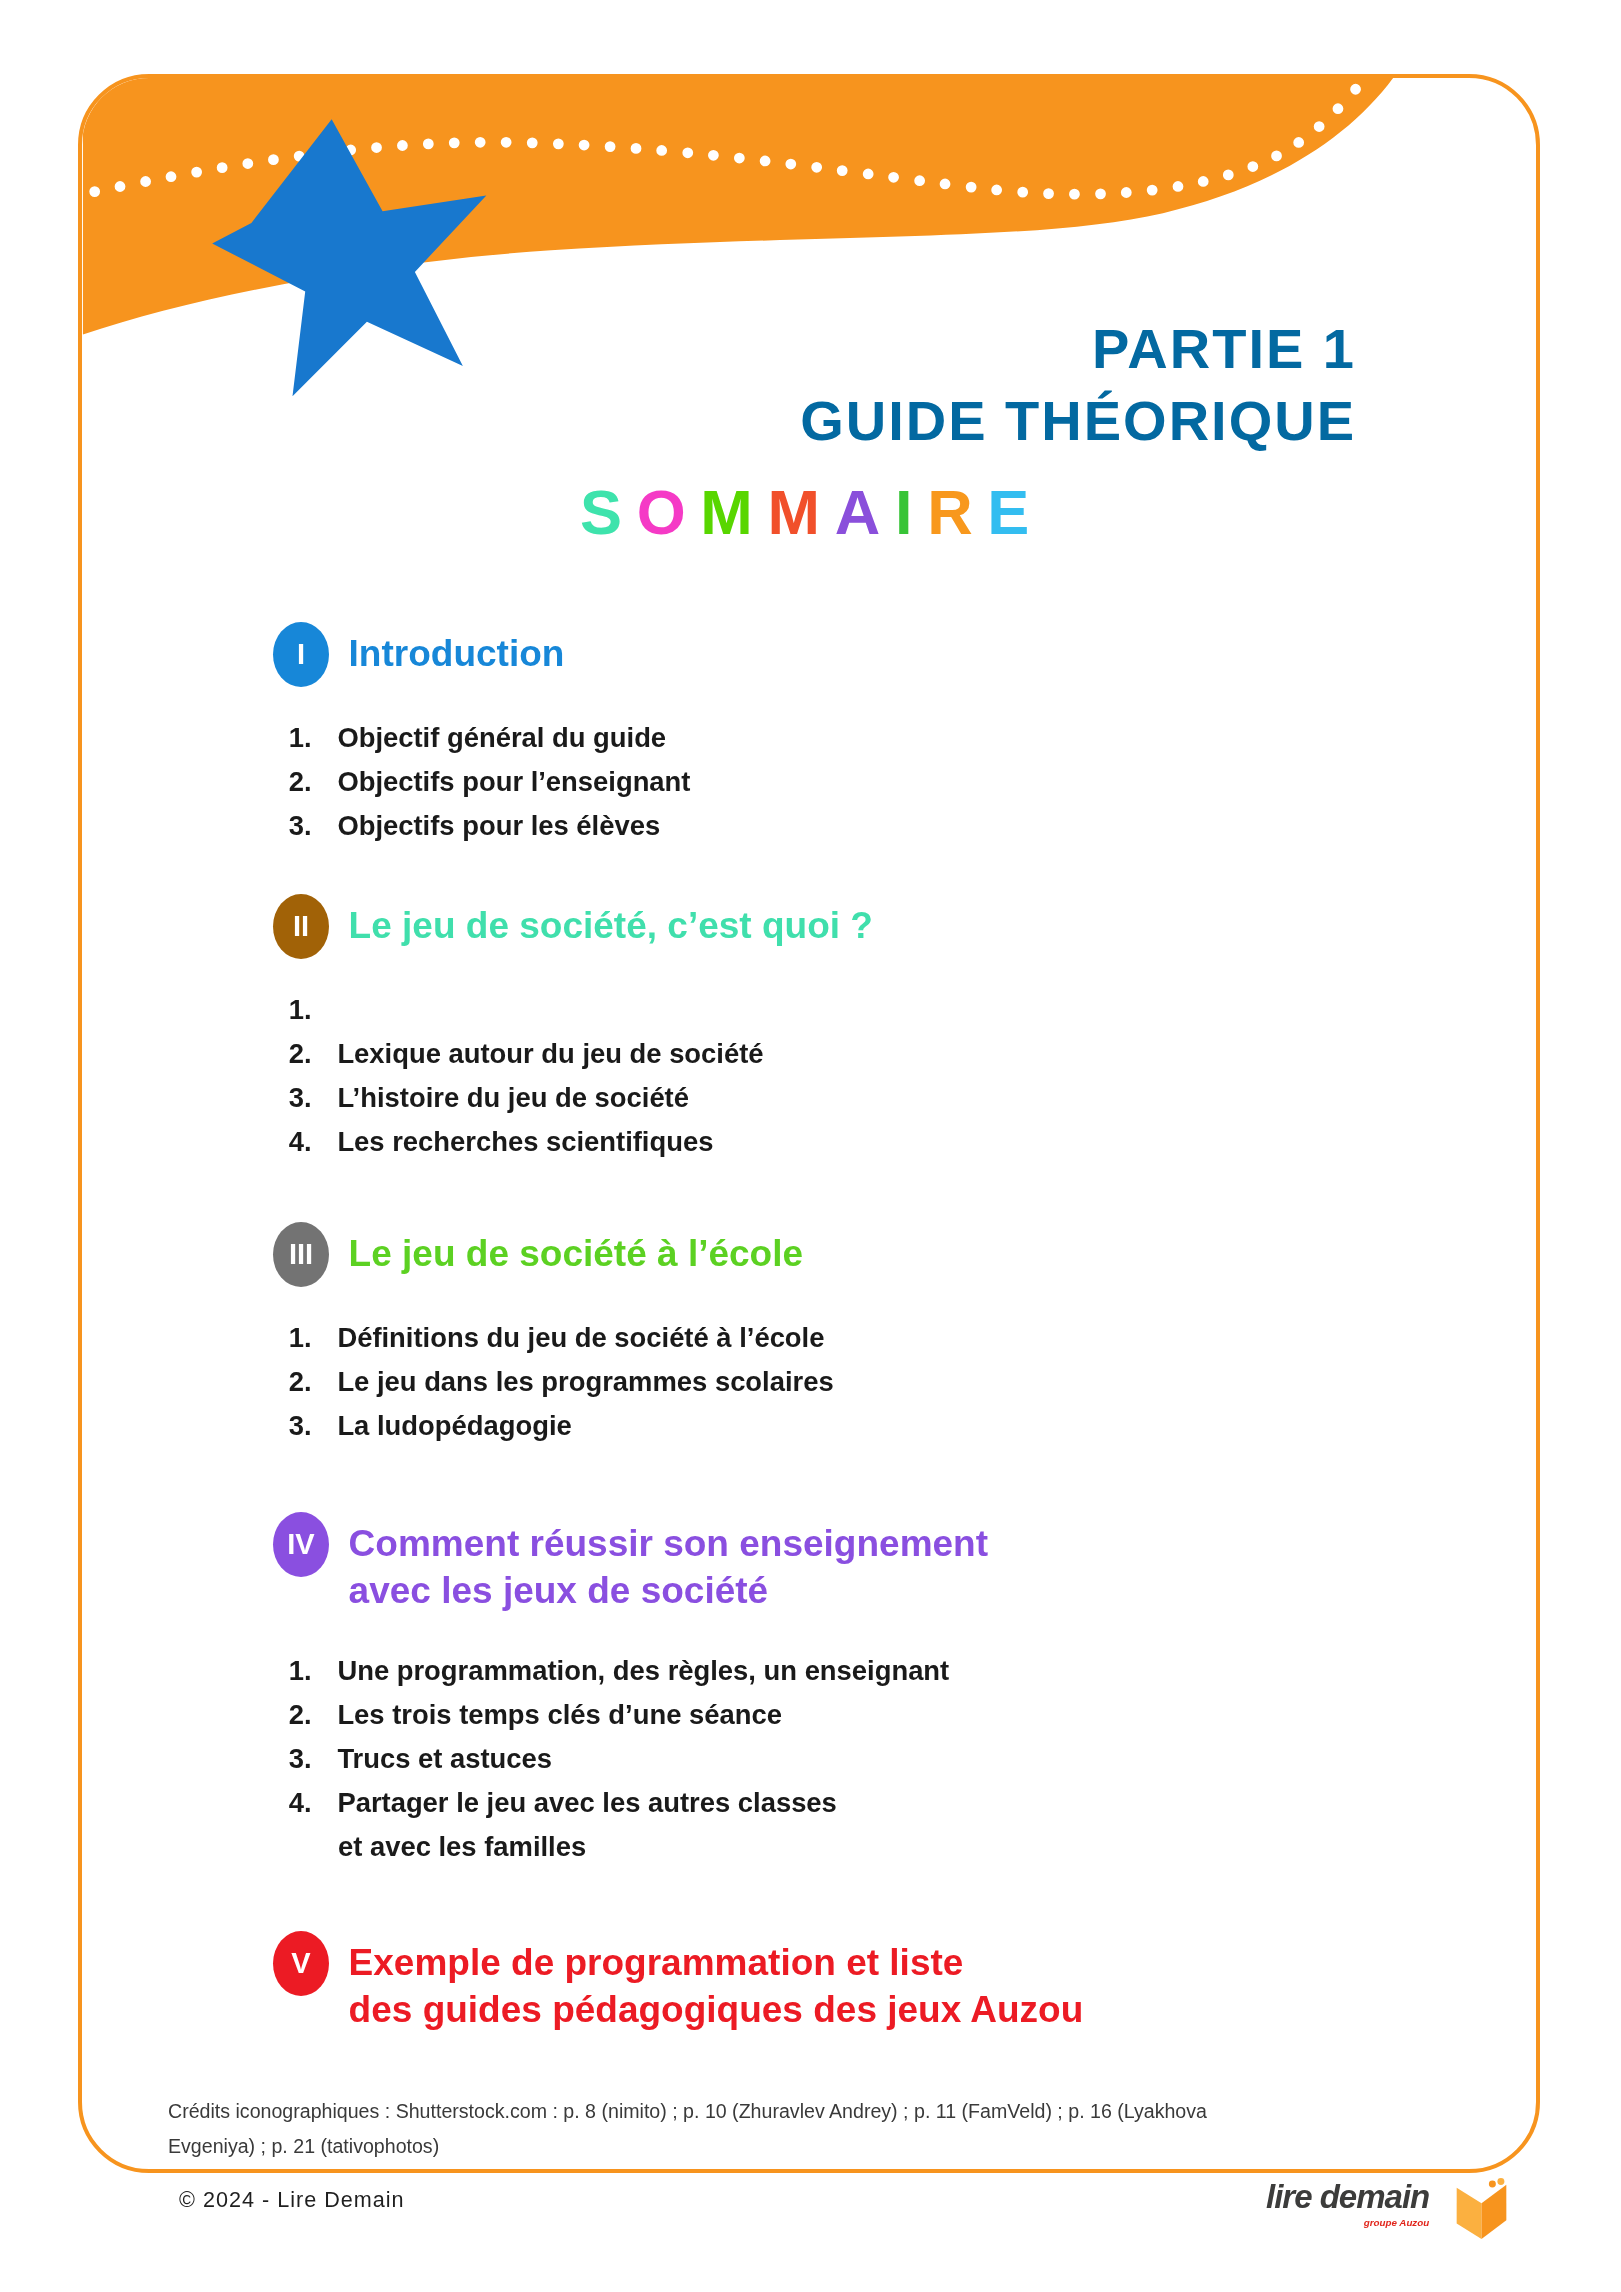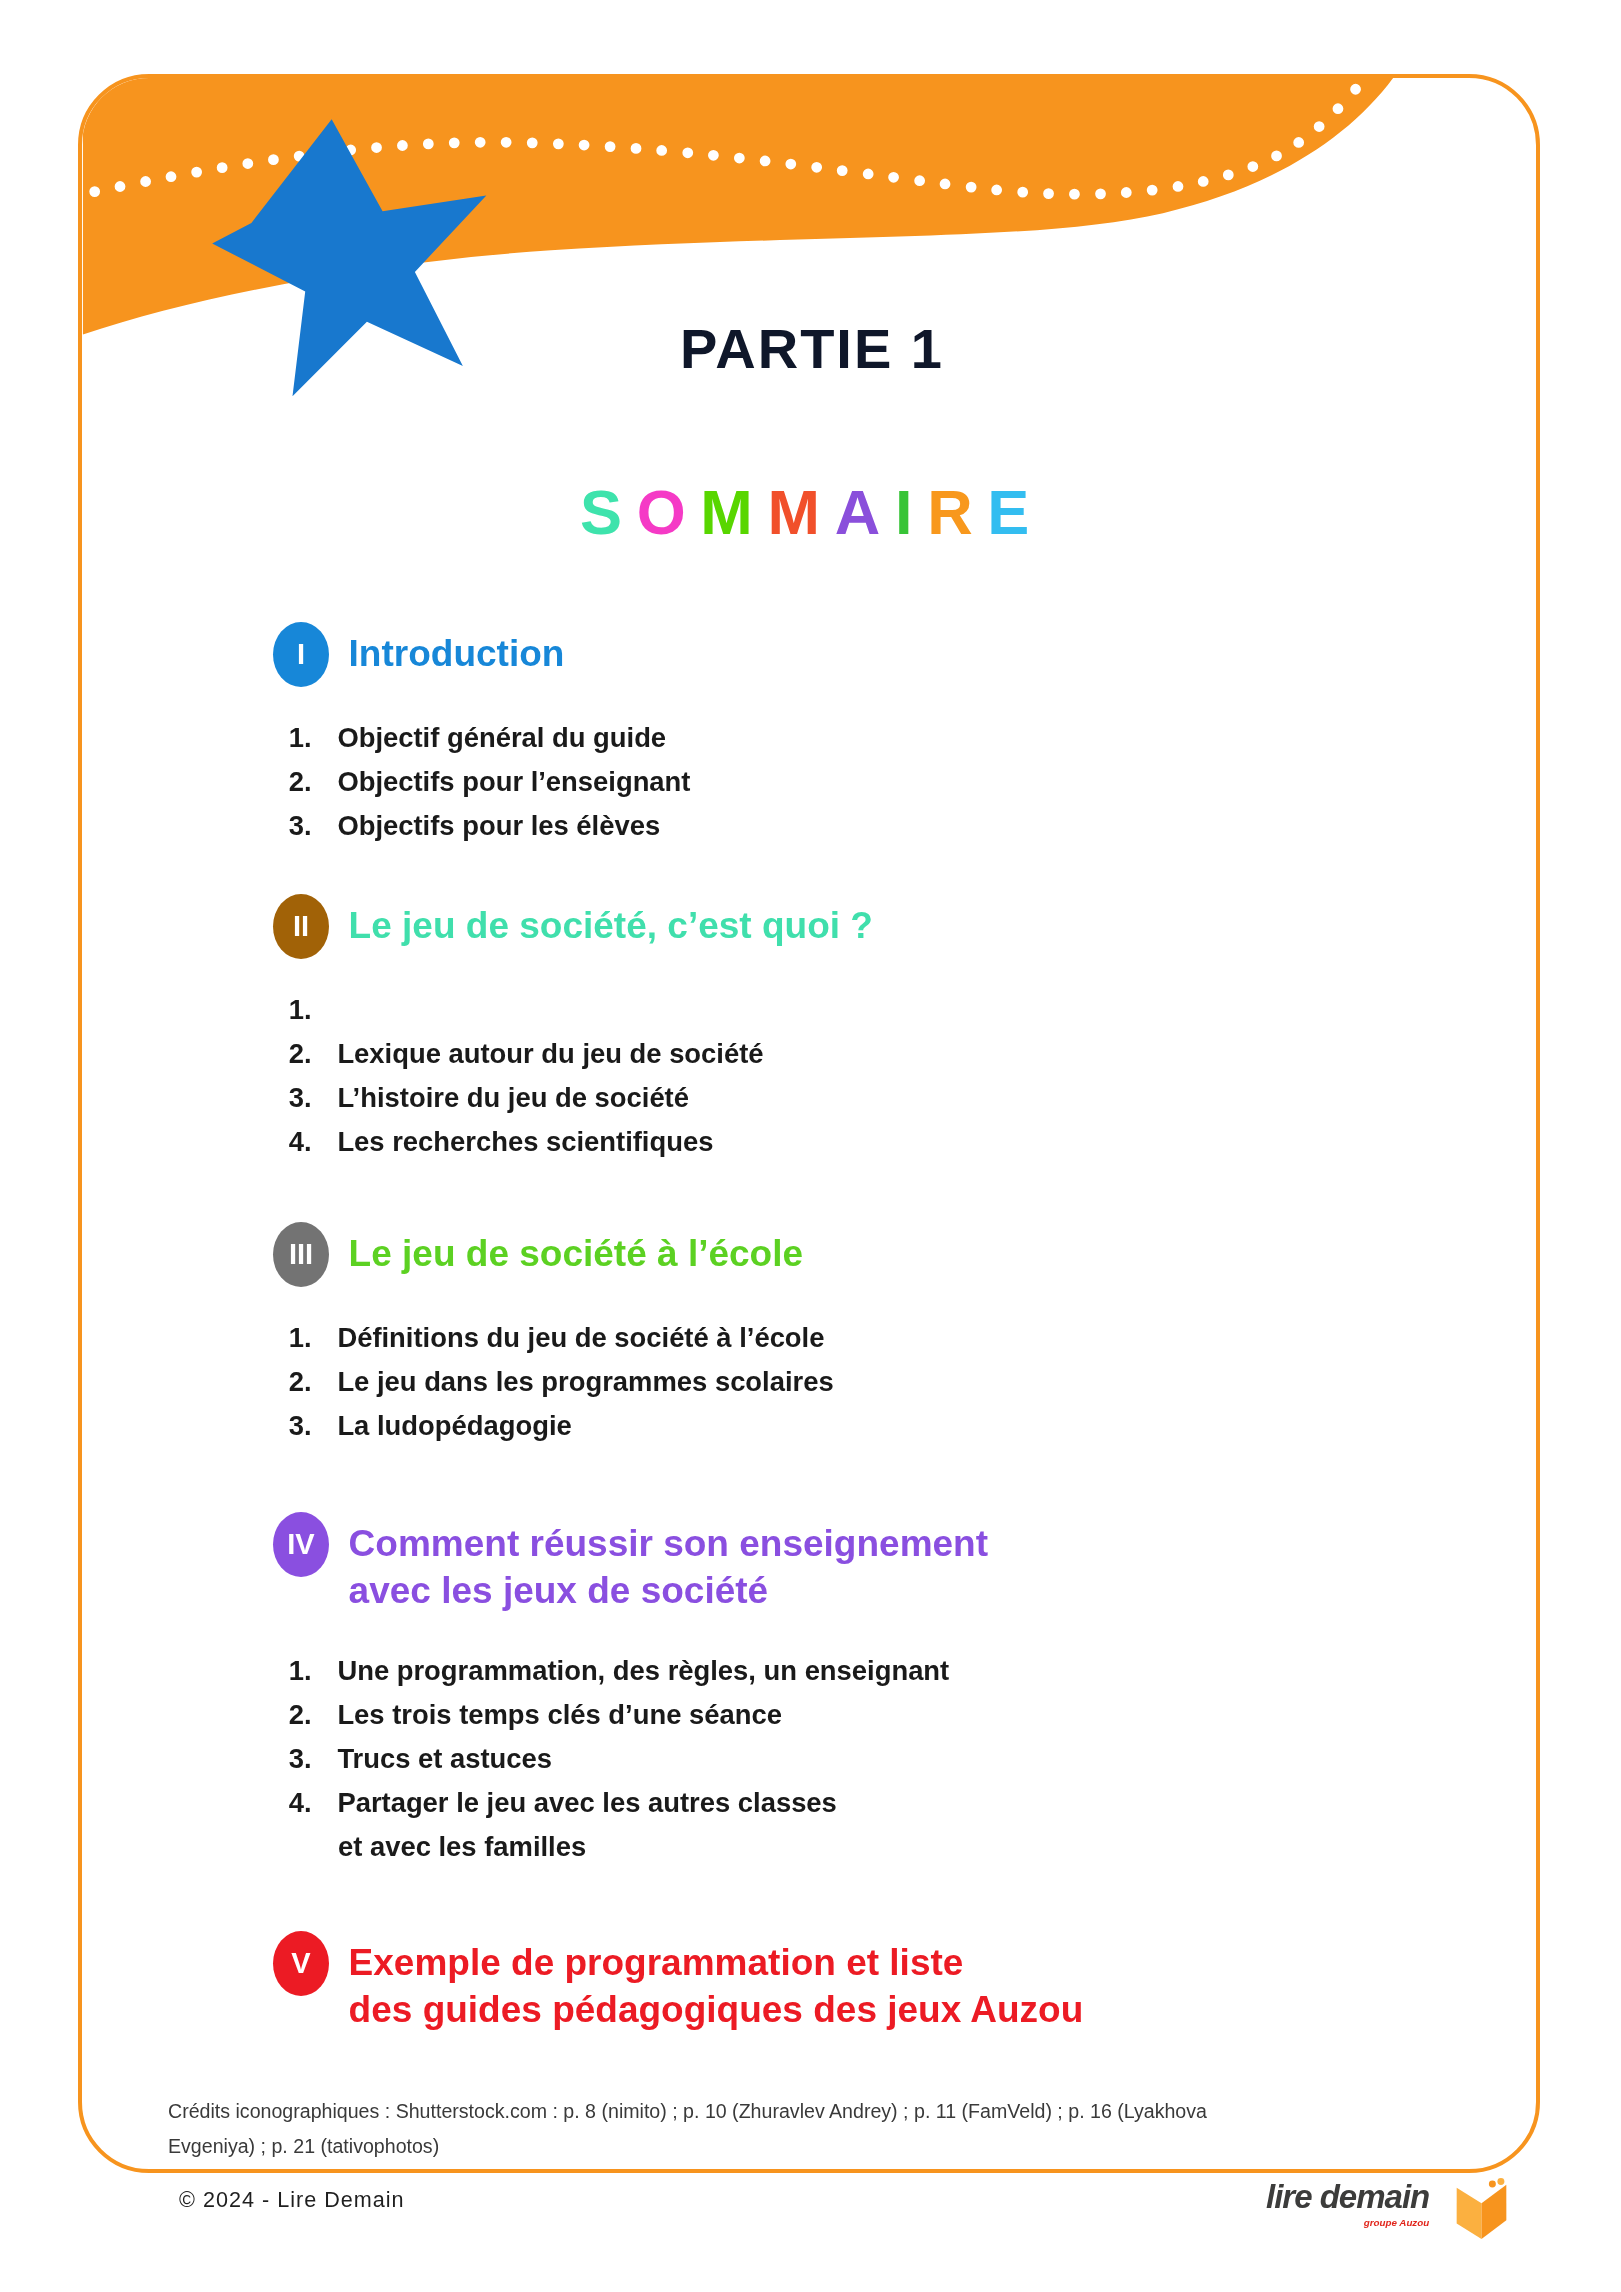--- a/index.html
+++ b/index.html
@@ -6,22 +6,22 @@
   #page{
     position:relative;width:1621px;height:2293px;background:#ffffff;
     font-family:"Liberation Sans",sans-serif;overflow:hidden;
   }
   .card{
     position:absolute;left:78px;top:74px;width:1454px;height:2091px;
     border:4.9px solid #F7941E;border-radius:71px;overflow:hidden;background:#ffffff;
   }
   .hdr-svg{position:absolute;left:0;top:0;}
   .part-label,.part-title{
-    position:absolute;left:186px;width:1088px;text-align:center;
-    color:#0f172a;font-weight:bold;letter-spacing:2px;
+    position:absolute;left:186px;width:1088px;text-align:right;
+    color:#0369a1;font-weight:bold;letter-spacing:2px;
   }
   .part-label{top:238px;font-size:56px;}
   .part-title{top:310px;font-size:56px;}
   .toc-title{
     position:absolute;left:186px;top:398px;width:1088px;text-align:center;
     font-size:63px;font-weight:bold;letter-spacing:14.7px;
   }
   .sec{position:absolute;left:191px;width:1166px;}
   .sec-head{display:flex;align-items:flex-start;gap:19.6px;}
   .badge{
@@ -56,20 +56,21 @@
 
   <div class="card">
 
     <svg class="hdr-svg" width="1454" height="470" viewBox="0 0 1483 480">
       <path d="M0,0 L1338,0 C1292,62 1214,112 1103,138 C973,168 758,158 478,176 C298,188 118,222 0,262 Z" fill="#F7941E"></path>
       <path fill="none" stroke-width="11" stroke-linecap="round" stroke-dasharray="0,26.5" d="M12,116 C150,88 300,62 450,66 C640,71 800,100 930,114 C1055,127 1158,112 1222,78 C1260,57 1286,28 1306,4" stroke="#FFFFFF"></path>
       <polygon points="254,42 306,136 412,120 339,198 388,294 290,249 214,325 227,218 132,169 172,148" fill="#1878CE"></polygon>
     </svg>
 
     <div class="part-label">PARTIE 1</div>
+    <div class="part-title">GUIDE THÉORIQUE</div>
 
     <div class="toc-title">
       <span style="color: rgb(62, 227, 172);">S</span><span style="color: rgb(245, 58, 198);">O</span><span style="color: rgb(88, 214, 0);">M</span><span style="color: rgb(241, 80, 43);">M</span><span style="color: rgb(138, 79, 219);">A</span><span style="color: rgb(56, 196, 55);">I</span><span style="color: rgb(248, 152, 29);">R</span><span style="color: rgb(51, 189, 240);">E</span>
     </div>
 
     <div class="sec" style="top:544px;">
       <div class="sec-head">
         <div class="badge" style="background-color: rgb(23, 135, 216);">
           <span>I</span>
         </div>

